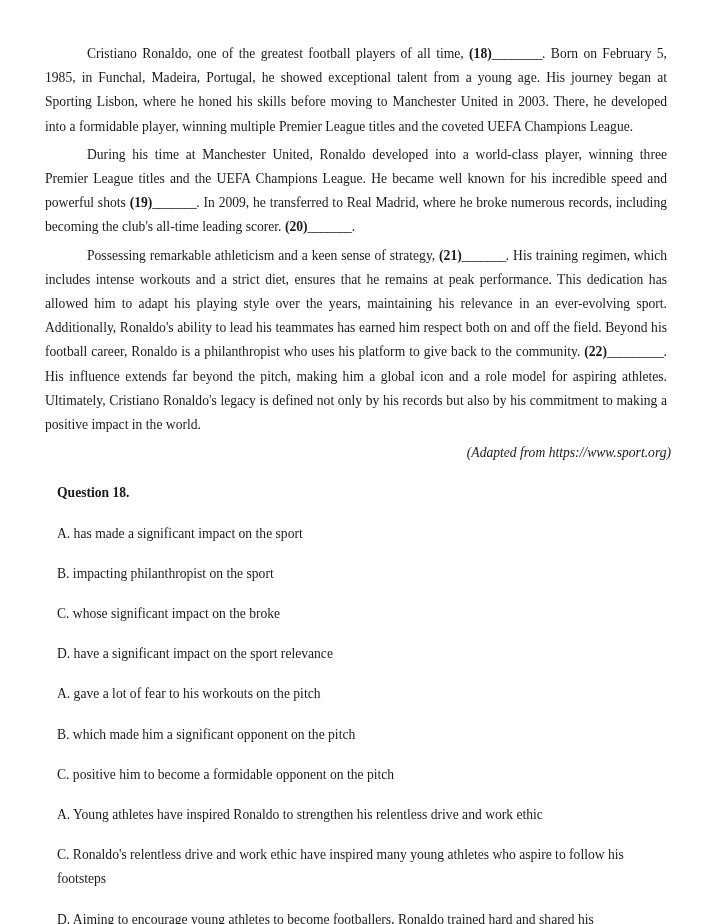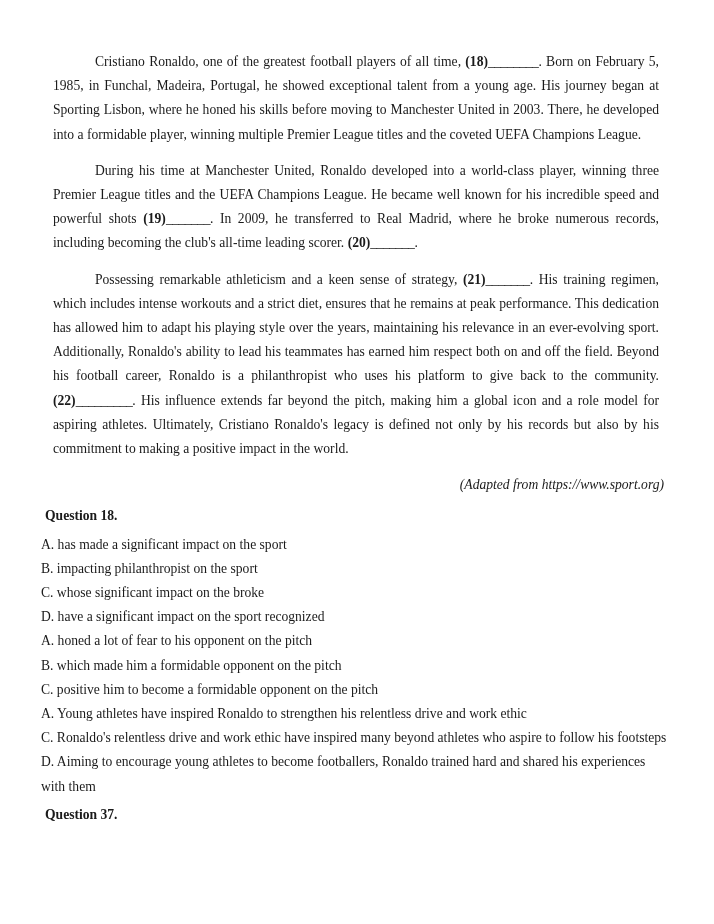--- a/index.html
+++ b/index.html
@@ -6,60 +6,60 @@
   body {
     width: 714px; height: 924px; overflow: hidden;
     font-family: "Liberation Serif", "DejaVu Serif", serif;
     color: #1a1a1a;
     font-size: 13.6px;
   }
   .page {
     position: absolute; left: 41px; top: 38px; width: 630px;
   }
   p.para {
-    margin: 12px;
+    margin: 4px;
     text-indent: 42px;
     text-align: justify;
     line-height: 24.2px;
   }
   .blank-num { font-weight: bold; }
   .blank-line { letter-spacing: -0.5px; }
   .source {
-    text-align: right; font-style: italic; line-height: 24.2px; margin: 7px;
+    text-align: right; font-style: italic; line-height: 24.2px; margin: 0;
   }
-  .q-title { font-weight: bold; line-height: 24.2px; margin: 4px; }
-  .opt { line-height: 24.2px; margin: 0; }
+  .q-title { font-weight: bold; line-height: 24.2px; margin: 16px; }
+  .opt { line-height: 24.2px; margin: 16px; }
 </style>
 </head>
 <body>
 
 <div class="page">
   <div>
     <p class="para"><span>Cristiano Ronaldo, one of the greatest football players of all time, </span><span class="blank-num">(18)</span><span class="blank-line">________</span><span>. Born on February 5, 1985, in Funchal, Madeira, Portugal, he showed exceptional talent from a young age. His journey began at Sporting Lisbon, where he honed his skills before moving to Manchester United in 2003. There, he developed into a formidable player, winning multiple Premier League titles and the coveted UEFA Champions League.</span></p>
     <p class="para"><span>During his time at Manchester United, Ronaldo developed into a world-class player, winning three Premier League titles and the UEFA Champions League. He became well known for his incredible speed and powerful shots </span><span class="blank-num">(19)</span><span class="blank-line">_______</span><span>. In 2009, he transferred to Real Madrid, where he broke numerous records, including becoming the club's all-time leading scorer. </span><span class="blank-num">(20)</span><span class="blank-line">_______</span><span>.</span></p>
     <p class="para"><span>Possessing remarkable athleticism and a keen sense of strategy, </span><span class="blank-num">(21)</span><span class="blank-line">_______</span><span>. His training regimen, which includes intense workouts and a strict diet, ensures that he remains at peak performance. This dedication has allowed him to adapt his playing style over the years, maintaining his relevance in an ever-evolving sport. Additionally, Ronaldo's ability to lead his teammates has earned him respect both on and off the field. Beyond his football career, Ronaldo is a philanthropist who uses his platform to give back to the community. </span><span class="blank-num">(22)</span><span class="blank-line">_________</span><span>. His influence extends far beyond the pitch, making him a global icon and a role model for aspiring athletes. Ultimately, Cristiano Ronaldo's legacy is defined not only by his records but also by his commitment to making a positive impact in the world.</span></p>
     <p class="source">(Adapted from https://www.sport.org)</p>
   </div>
 
   <div>
     <p class="q-title">Question 18.</p>
     <p class="opt">A. has made a significant impact on the sport</p>
     <p class="opt">B. impacting philanthropist on the sport</p>
     <p class="opt">C. whose significant impact on the broke</p>
-    <p class="opt">D. have a significant impact on the sport recognized</p>
+    <p class="opt">D. have a significant impact on the sport relevance</p>
   </div>
 
   <div>
-    <p class="opt">A. honed a lot of fear to his opponent on the pitch</p>
-    <p class="opt">B. which made him a formidable opponent on the pitch</p>
+    <p class="opt">A. gave a lot of fear to his workouts on the pitch</p>
+    <p class="opt">B. which made him a significant opponent on the pitch</p>
     <p class="opt">C. positive him to become a formidable opponent on the pitch</p>
   </div>
 
   <div>
     <p class="opt">A. Young athletes have inspired Ronaldo to strengthen his relentless drive and work ethic</p>
-    <p class="opt">C. Ronaldo's relentless drive and work ethic have inspired many beyond athletes who aspire to follow his footsteps</p>
+    <p class="opt">C. Ronaldo's relentless drive and work ethic have inspired many young athletes who aspire to follow his footsteps</p>
     <p class="opt">D. Aiming to encourage young athletes to become footballers, Ronaldo trained hard and shared his experiences with them</p>
   </div>
 
   <div>
     <p class="q-title">Question 37.</p>
   </div>
 </div>
 
 </body></html>

